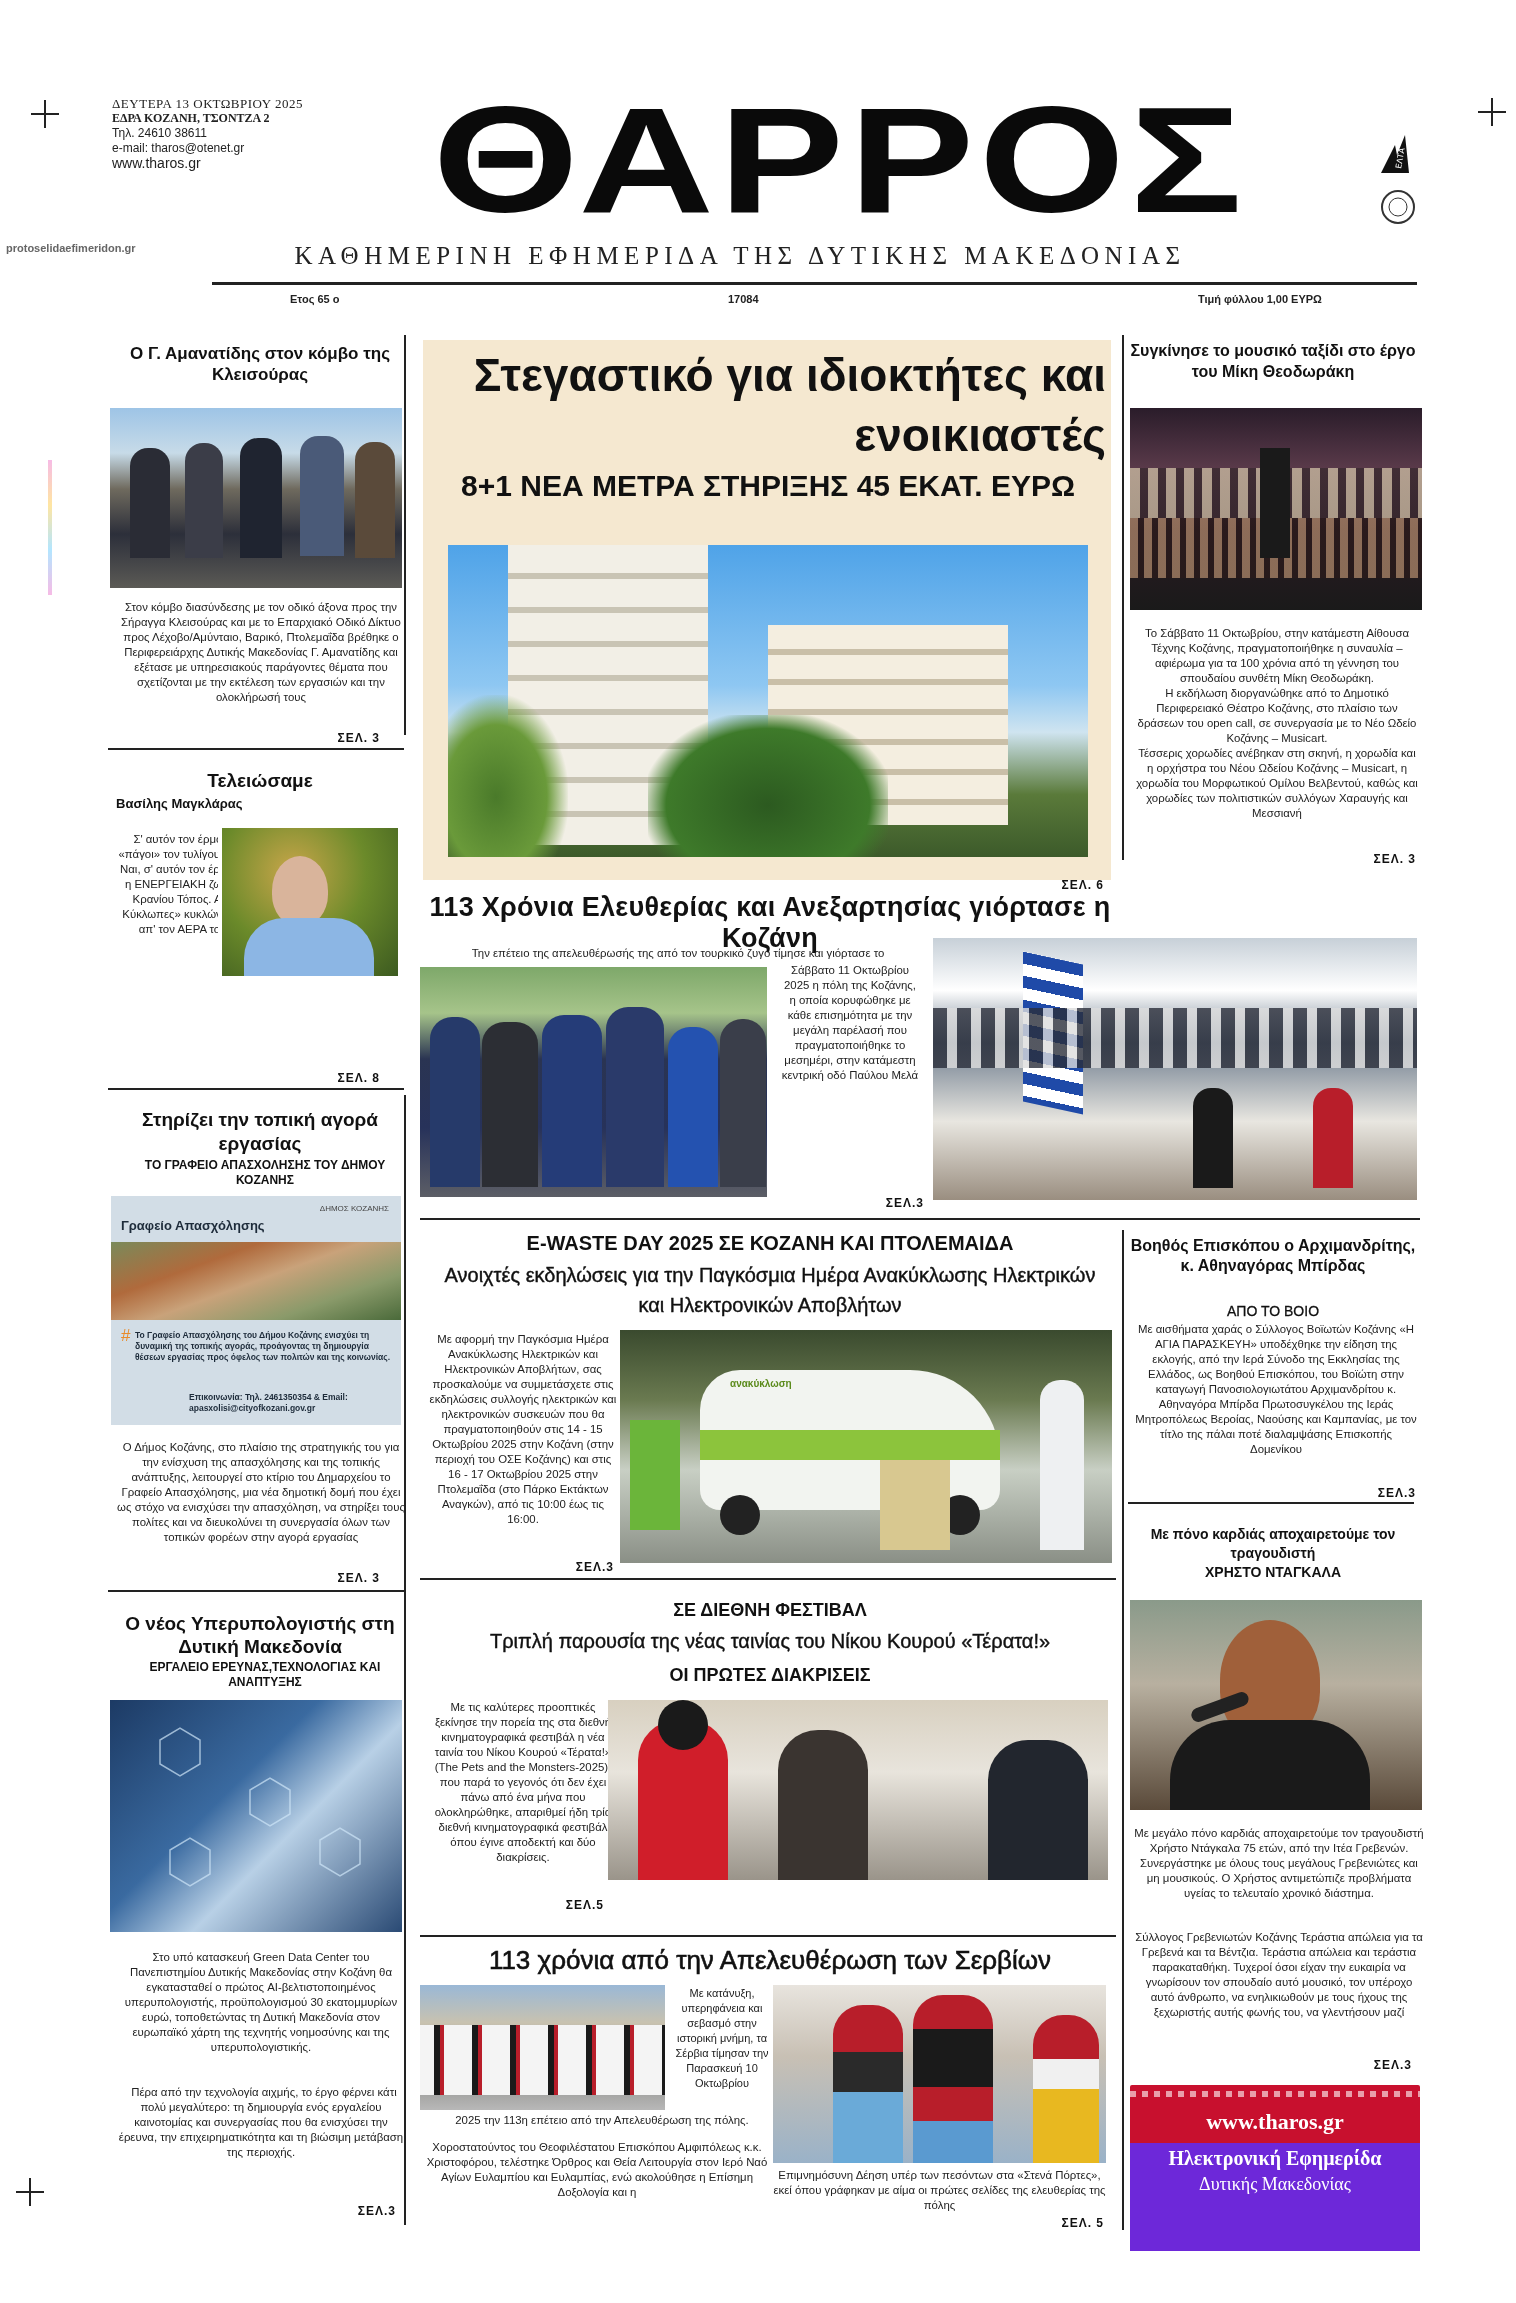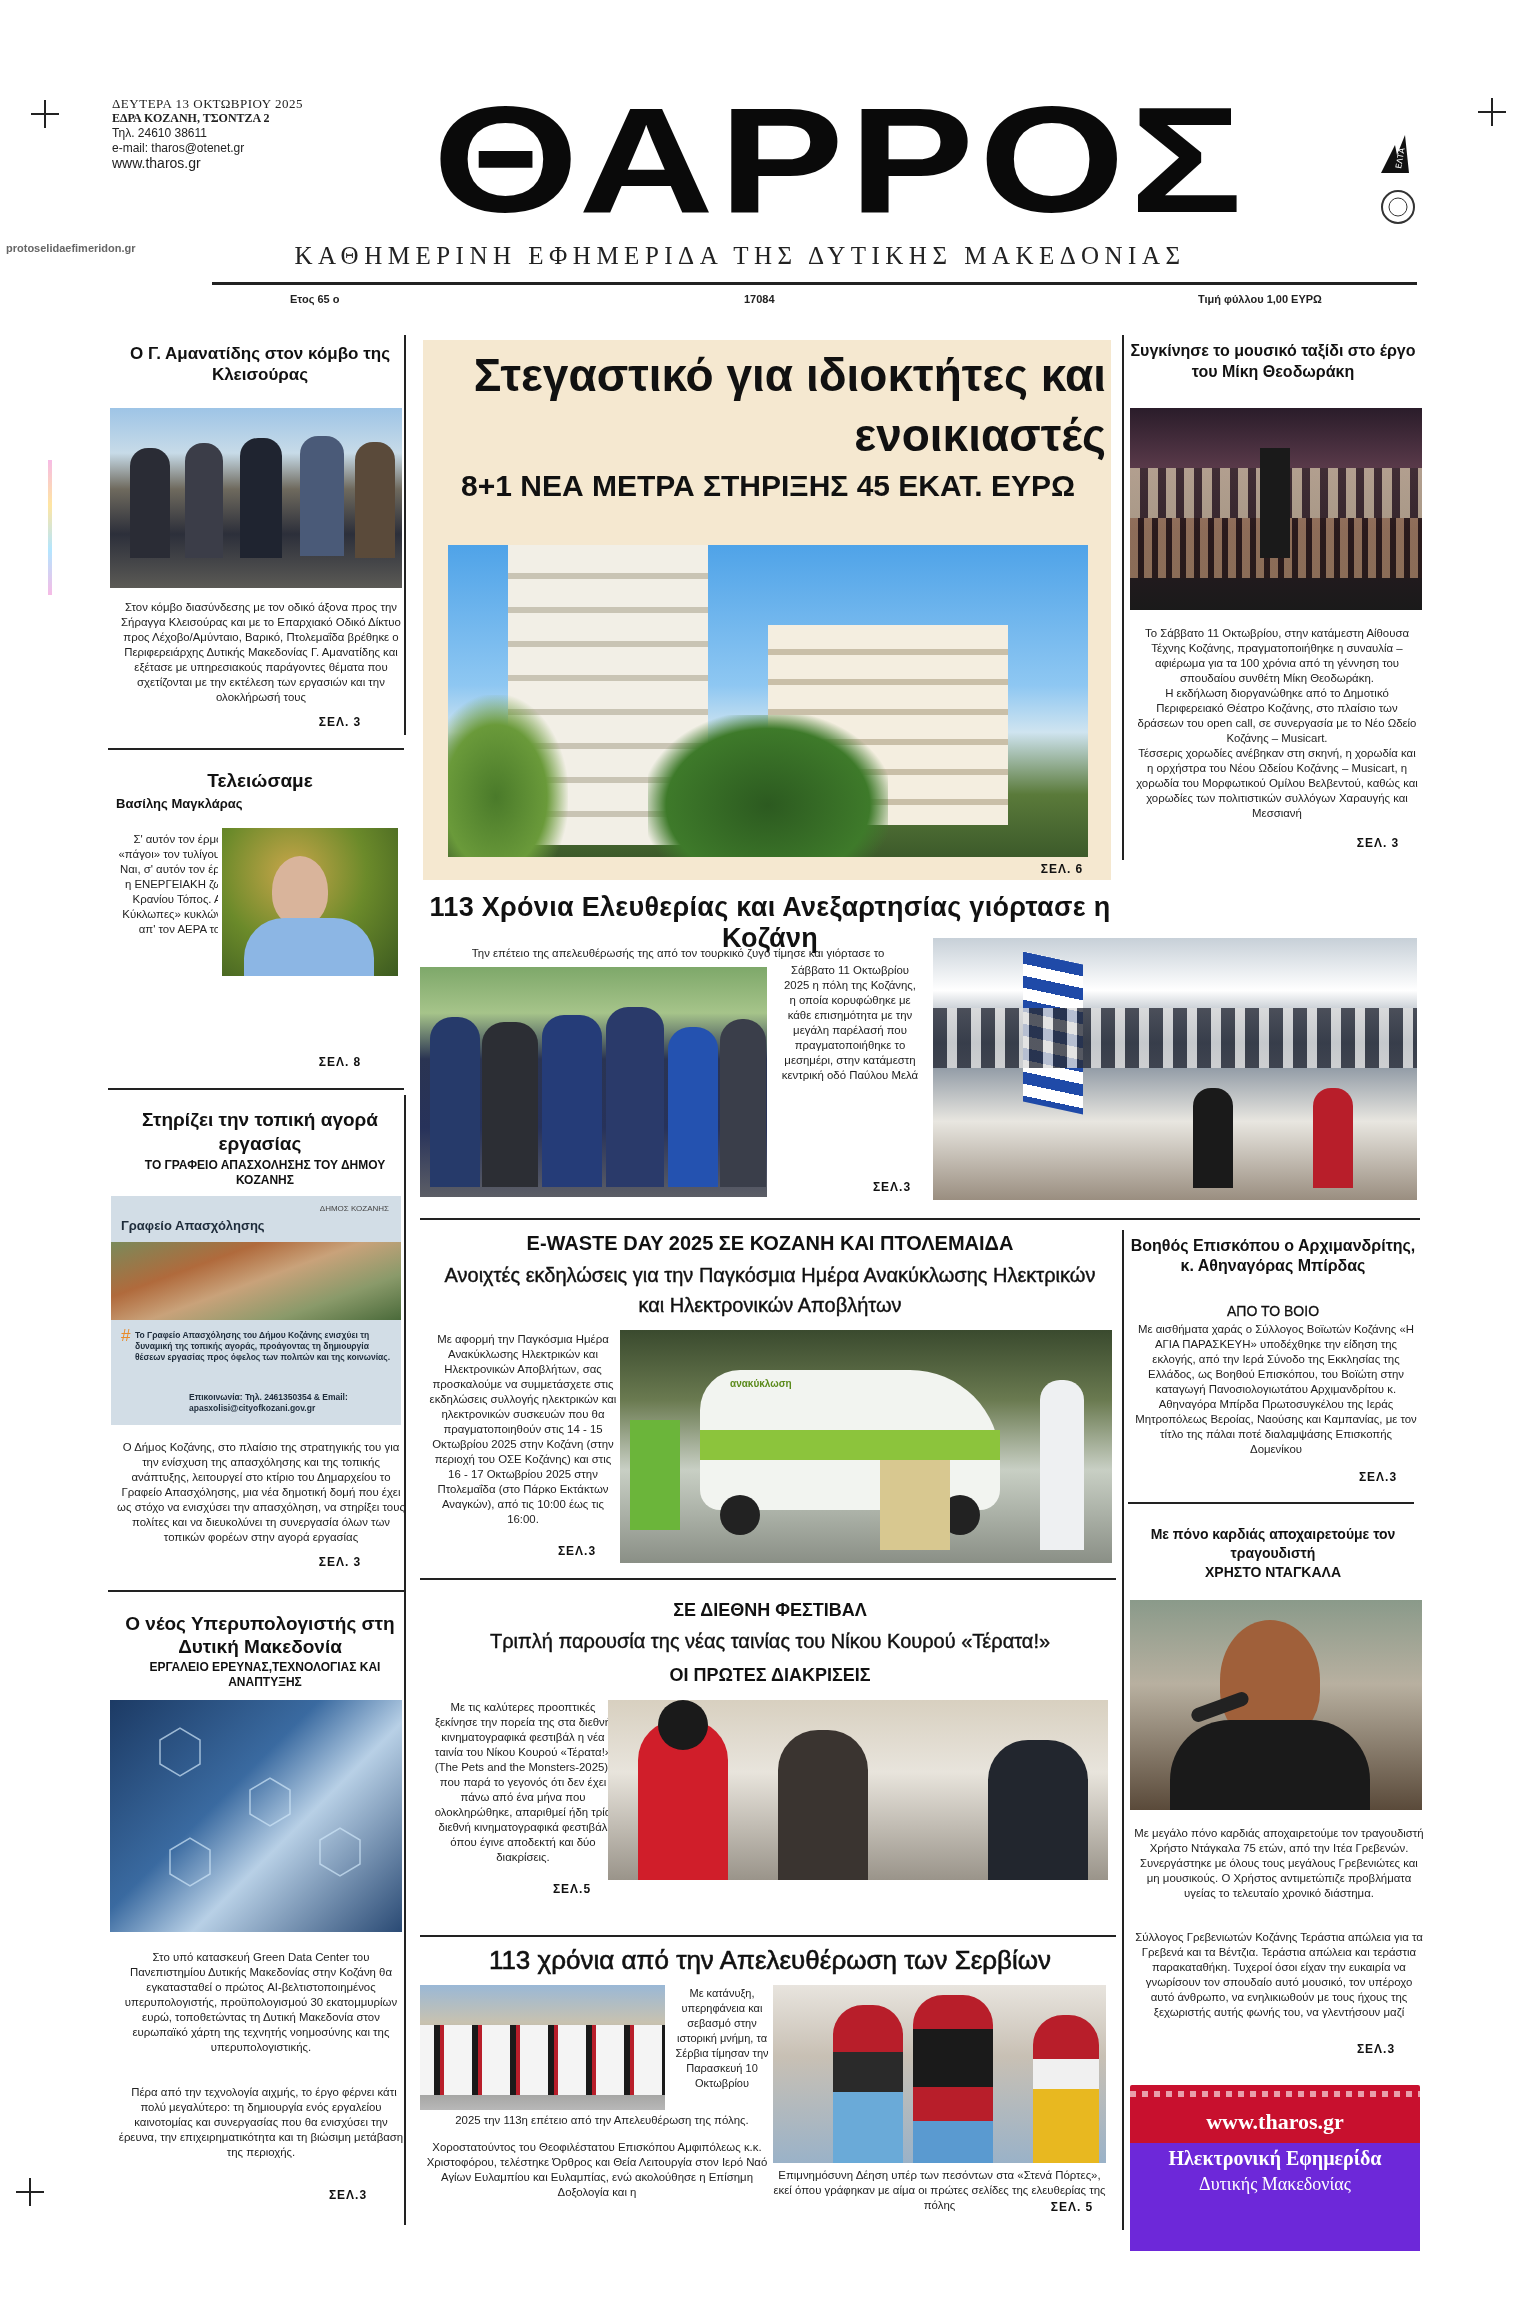--- a/index.html
+++ b/index.html
@@ -25,21 +25,21 @@
   .elta { left: 1375px; top: 125px; width: 46px; height: 110px; }
 
   .top-rule { left: 212px; top: 282px; width: 1205px; height: 3px; background: #222; }
   .strip { top: 293px; font-size: 11px; font-weight: bold; color: #222; }
 
   .col-rule-v { background: #222; width: 2px; }
   .rule-h { height: 2px; background: #222; }
 
   .story-title { font-weight: bold; text-align: center; color: #111; }
   .story-body { font-size: 11.4px; line-height: 15px; color: #222; text-align: center; }
-  .sel { font-weight: 900; font-size: 12px; text-align: center; letter-spacing: 1px; }
+  .sel { font-weight: 900; font-size: 12px; text-align: right; letter-spacing: 1px; margin-top: 16px; }
 
   .ph { position: absolute; overflow: hidden; }
   .lead-box { left: 423px; top: 340px; width: 688px; height: 540px; background: #f5e8d0; }
   .lead-title { left: 430px; top: 345px; width: 676px; text-align: right; font-family: "Liberation Sans", sans-serif;
                 font-weight: bold; font-size: 46px; line-height: 60px; color: #111; }
   .lead-sub { left: 430px; top: 470px; width: 676px; text-align: center; font-weight: bold; font-size: 30px; line-height: 32px; color: #111; }
 
   .banner { left: 1130px; top: 2085px; width: 290px; height: 150px; }
 </style>
 </head>
@@ -64,21 +64,21 @@
   <svg width="46" height="110" viewBox="0 0 46 110">
     <path d="M6 48 L20 20 L22 30 L30 10 L34 48 Z" fill="#111"></path>
     <text x="26" y="44" font-size="8" font-family="DejaVu Sans" transform="rotate(-80 26 44)" fill="#fff">ΕΛΤΑ</text>
     <circle cx="23" cy="82" r="16" fill="none" stroke="#333" stroke-width="2"></circle>
     <circle cx="23" cy="82" r="9" fill="none" stroke="#333" stroke-width="1"></circle>
   </svg>
 </div>
 <div class="abs subtitle">ΚΑΘΗΜΕΡΙΝΗ ΕΦΗΜΕΡΙΔΑ ΤΗΣ ΔΥΤΙΚΗΣ ΜΑΚΕΔΟΝΙΑΣ</div>
 <div class="abs top-rule"></div>
 <div class="abs strip" style="left:290px">Ετος 65 ο</div>
-<div class="abs strip" style="left:744px">17084</div>
+<div class="abs strip" style="left:728px">17084</div>
 <div class="abs strip" style="left:1198px">Τιμή φύλλου 1,00 ΕΥΡΩ</div>
 
 <div class="abs col-rule-v" style="left:404px;top:335px;height:400px"></div>
 <div class="abs col-rule-v" style="left:1122px;top:335px;height:525px"></div>
 <div class="abs col-rule-v" style="left:404px;top:1095px;height:1130px"></div>
 <div class="abs col-rule-v" style="left:1122px;top:1230px;height:1000px"></div>
 
 <div class="abs story-title" style="left:110px;top:343px;width:300px;font-size:17px;line-height:21px">Ο Γ. Αμανατίδης στον κόμβο της Κλεισούρας</div>
 <div class="ph" style="left:110px;top:408px;width:292px;height:180px;background:linear-gradient(180deg,#9ec4e6 0%,#c7dbe8 25%,#6f6a5e 45%,#2c2f3a 70%,#5b5a55 100%)">
   <div class="abs" style="left:20px;top:40px;width:40px;height:110px;background:#2a2c35;border-radius:18px 18px 0 0"></div>

